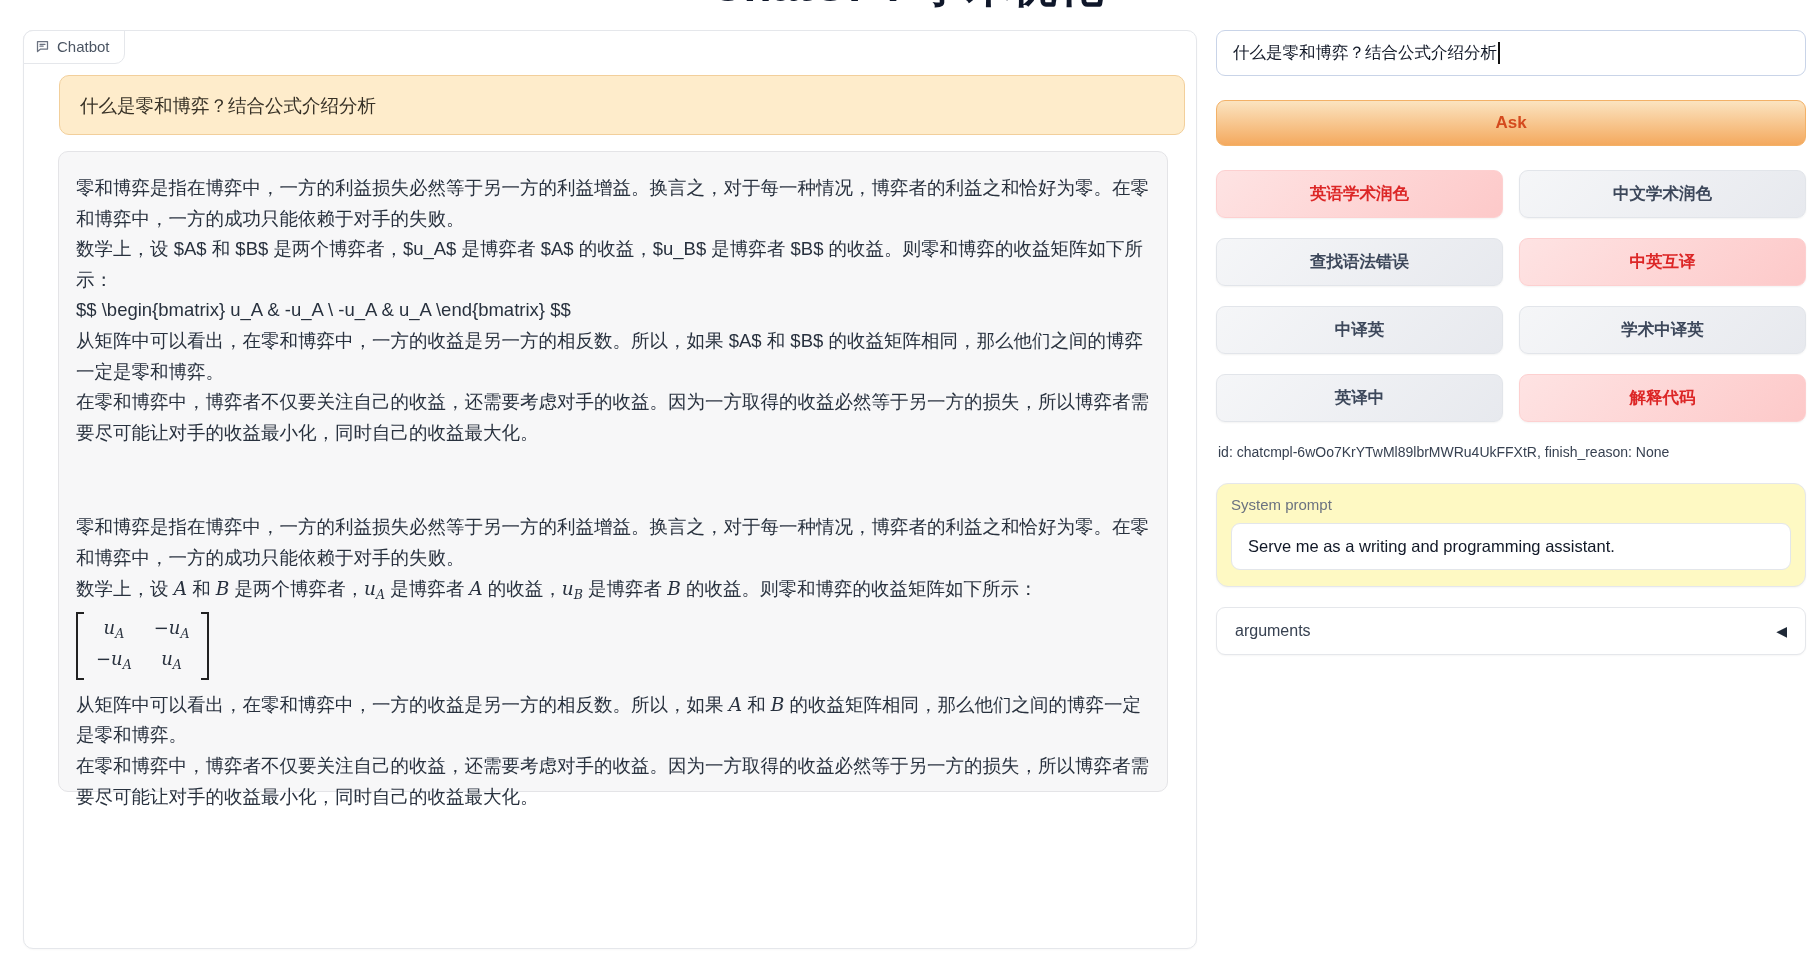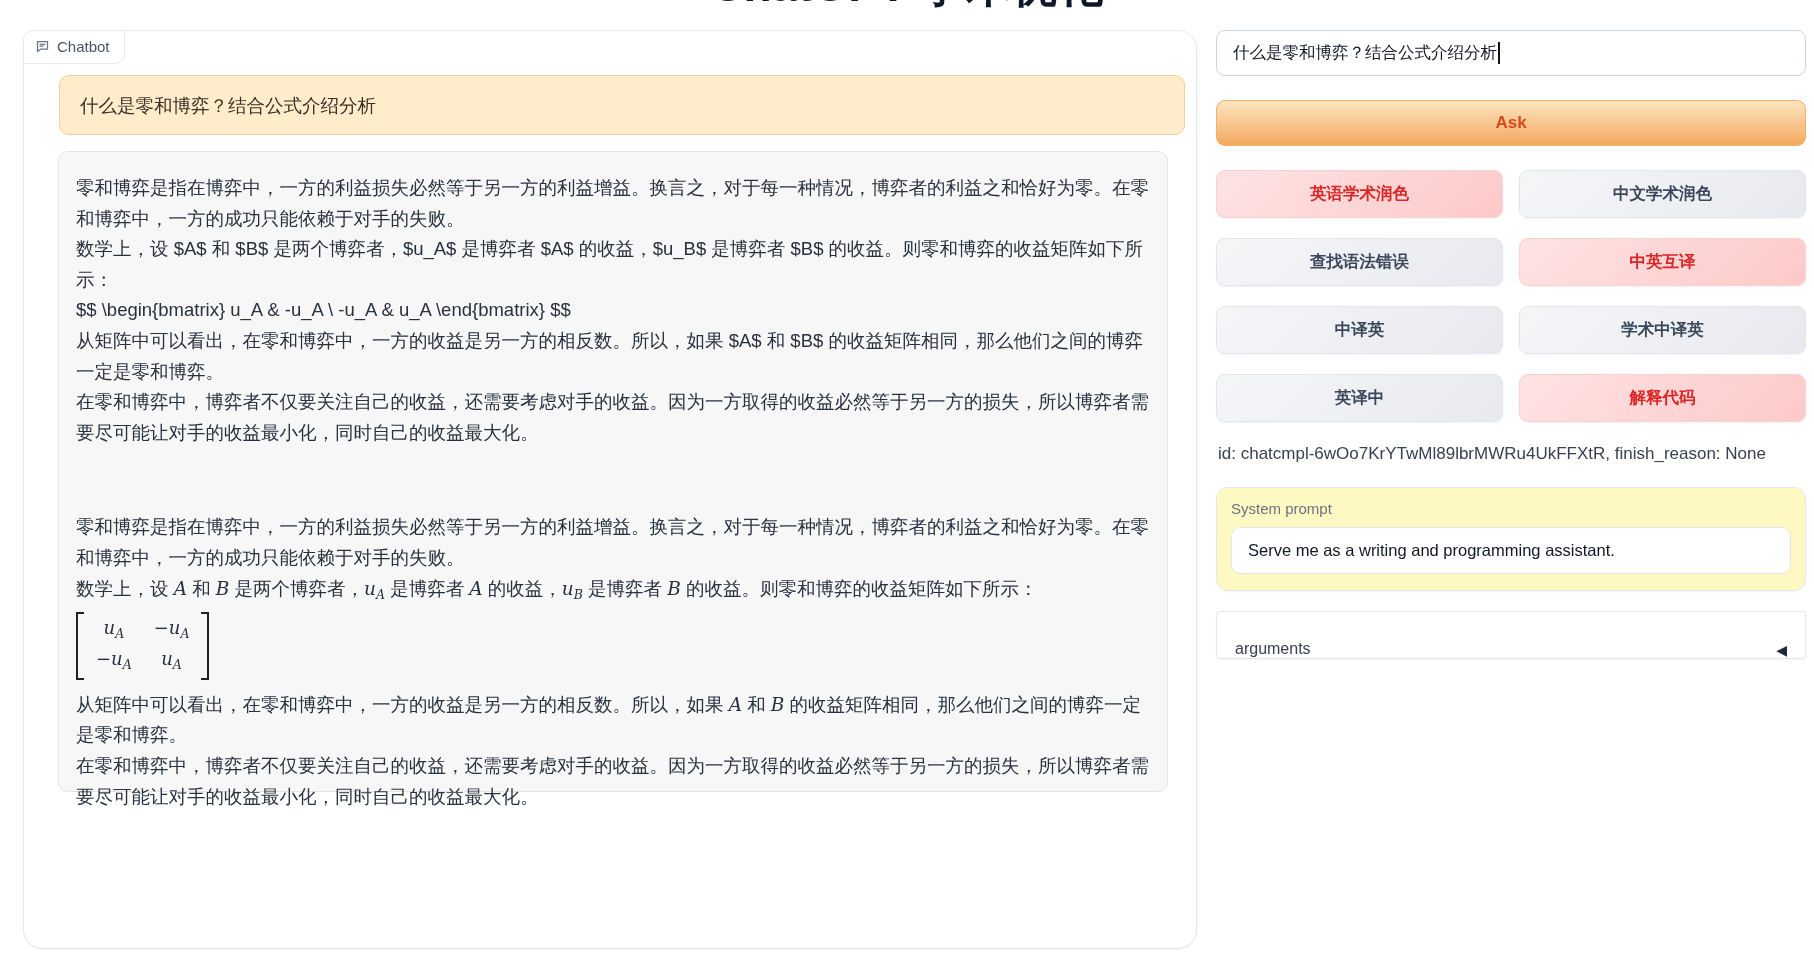--- a/index.html
+++ b/index.html
@@ -10,21 +10,21 @@
     font-family:"Liberation Sans","DejaVu Sans",sans-serif;
   }
 
   
   .clip-title { position:absolute; top:0; left:0; width:100%; height:9px; overflow:hidden; text-align:center; }
   .clip-title h1 { margin:0; font-size:46px; line-height:46px; font-weight:700; color:#0f172a; transform:translateY(-38px); }
 
   
   .chat-panel {
     position:absolute; left:23px; top:30px; width:1174px; height:919px;
-    background:#fff; border:1px solid #e5e7eb; border-radius:19px;
+    background:#fff; border:1px solid #e5e7eb; border-radius:10px;
     box-shadow:0 1px 2px rgba(0,0,0,.03);
   }
   .panel-label {
     position:absolute; top:-1px; left:-1px;
     display:flex; align-items:center; gap:7px;
     padding:7px 14px 8px 11px; background:#fff;
     border:1px solid #e5e7eb; border-top-left-radius:10px; border-bottom-right-radius:10px;
     font-size:15px; color:#4b5563;
   }
   .user-bubble {
@@ -74,34 +74,34 @@
   }
   .qa-grid { margin-top:24px; display:grid; grid-template-columns:1fr 1fr; gap:20px 16px; }
   .qa {
     height:48px; border-radius:9px; display:flex; align-items:center; justify-content:center;
     font-weight:700; font-size:16.5px; cursor:pointer; font-family:inherit;
     box-shadow:0 1px 2px rgba(0,0,0,.05);
   }
   .qa-default { background:linear-gradient(135deg,#f5f6f8 0%,#e7e9ee 100%); border:1px solid #e2e5ea; color:#3c475a; }
   .qa-highlight { background:linear-gradient(135deg,#fee3e3 0%,#fdc9c9 100%); border:1px solid #fdd0d0; color:#dc2626; }
 
-  .status-line { margin:22px 2px 0; font-size:17px; color:#374151; }
+  .status-line { margin:22px 2px 0; font-size:14px; color:#374151; }
 
   .sys-card {
     margin-top:23px; border:1px solid #e5e7eb; border-radius:12px;
     padding:12px 14px 16px; background:#fef9c3; box-shadow:0 1px 2px rgba(0,0,0,.04);
   }
   .sys-label { font-size:15px; color:#6b7280; }
   .sys-input {
     margin-top:10px; border:1px solid #e3e6ea; border-radius:9px;
     padding:13px 16px; font-size:16.5px; color:#111827; cursor:text; background:#fff;
   }
   .accordion {
-    margin-top:20px; height:48px; border:1px solid #e5e7eb; border-radius:4px;
-    display:flex; align-items:flex-end; justify-content:space-between;
+    margin-top:20px; height:48px; border:1px solid #e5e7eb; border-radius:9px;
+    display:flex; align-items:center; justify-content:space-between;
     padding:0 18px; font-size:16px; color:#374151; cursor:pointer; background:#fff;
     box-shadow:0 1px 2px rgba(0,0,0,.04);
   }
   .tri { font-size:14px; color:#1f2937; }
 </style>
 </head>
 <body>
 
 <div class="clip-title">
   <h1>ChatGPT 学术优化</h1>

